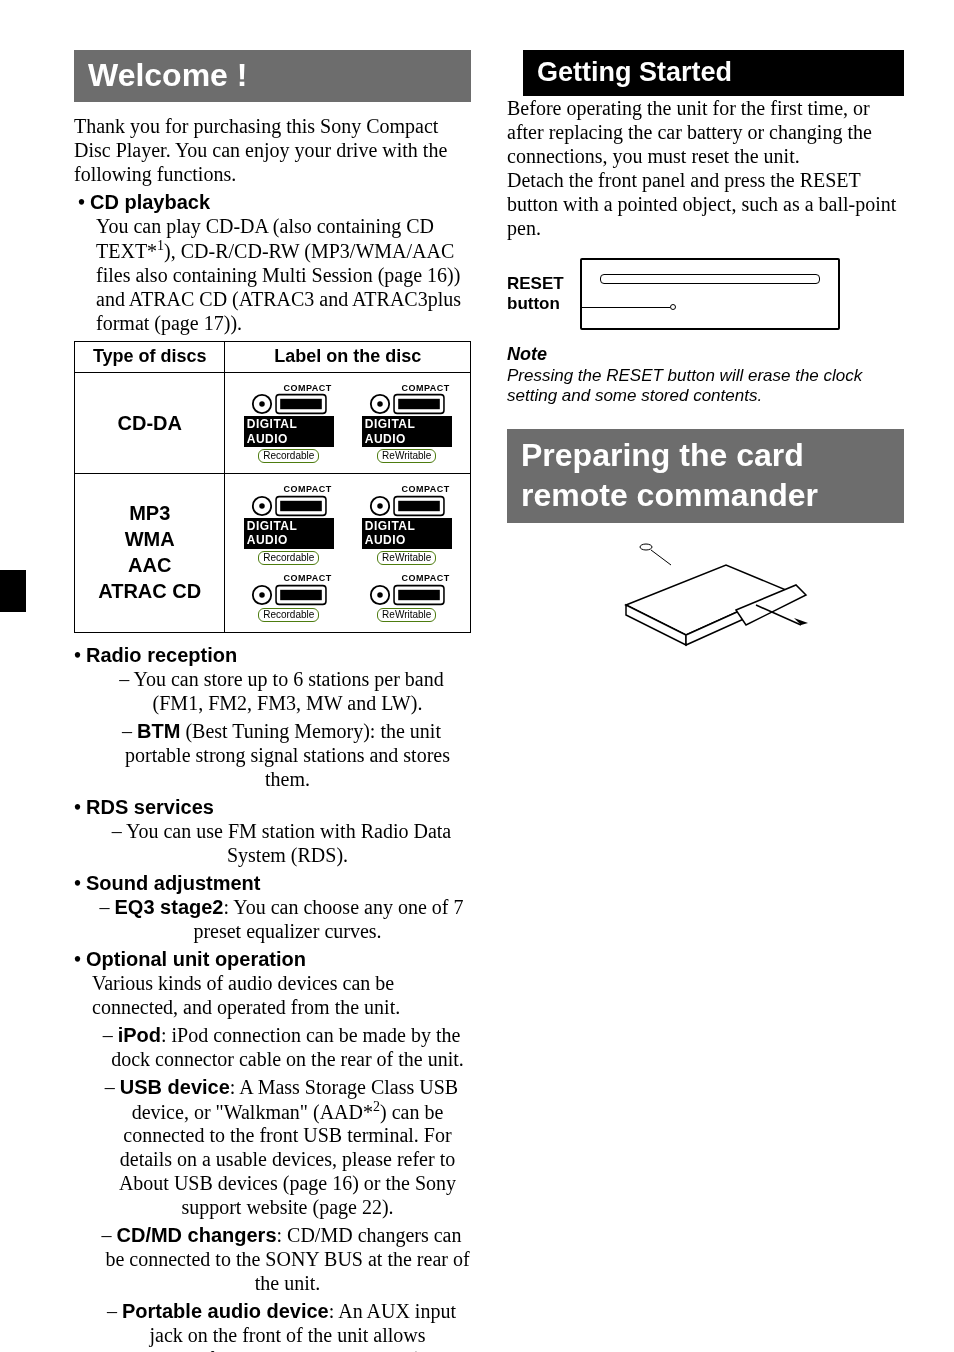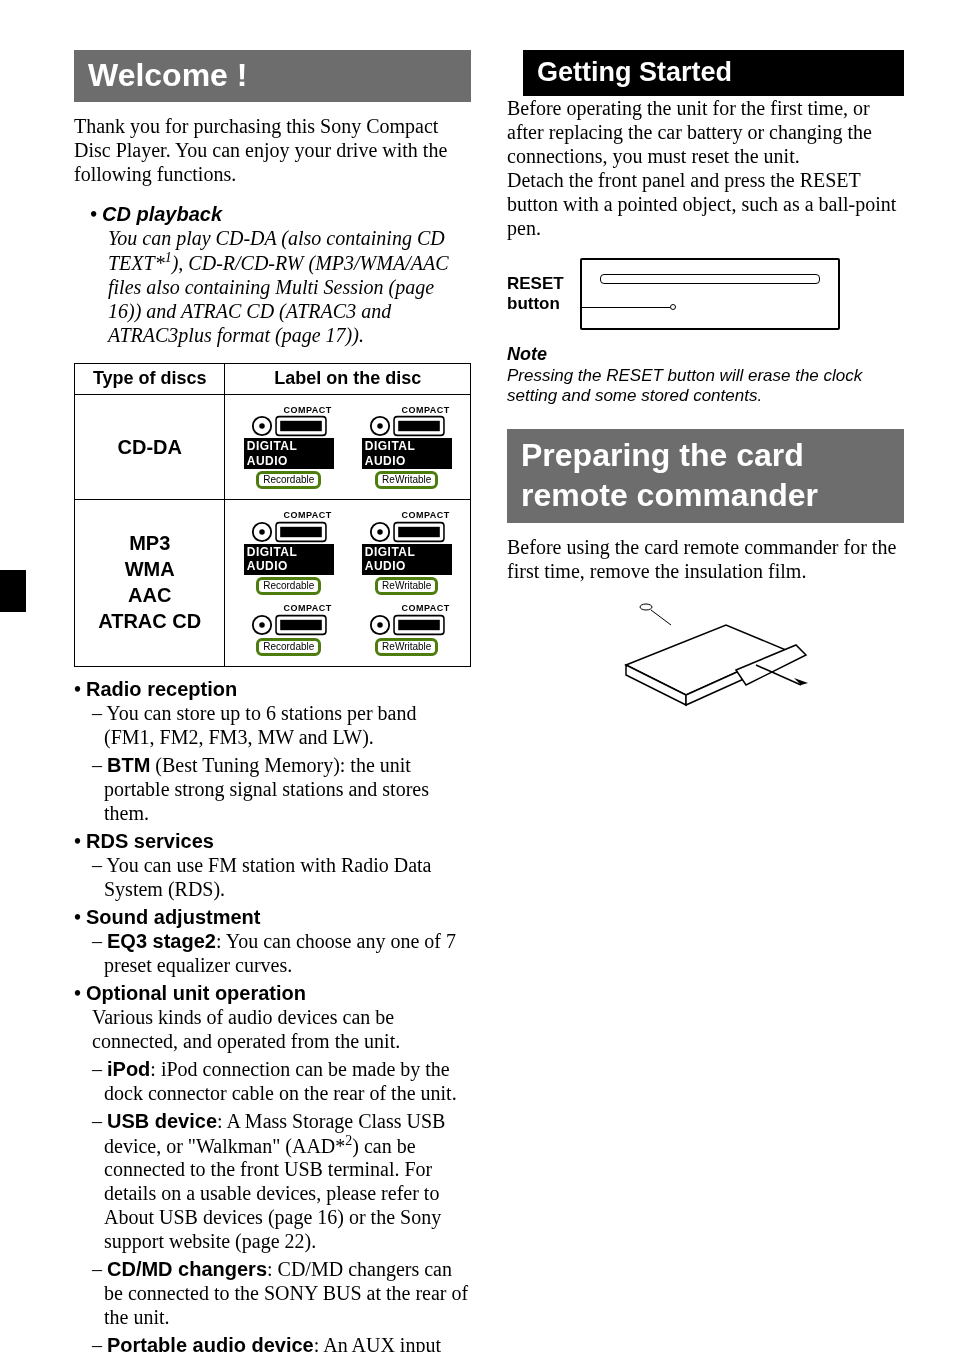--- a/index.html
+++ b/index.html
@@ -44,25 +44,25 @@
   .bar-grey {
     background: #6d6d6d;
     color: #fff;
     font-family: Arial, Helvetica, sans-serif;
     font-weight: 700;
     font-size: 32px;
     padding: 6px 14px 8px;
     margin: 0 0 12px 0;
   }
   p { margin: 0 0 4px 0; }
-  .bullet-list { margin: 16px; padding: 0; list-style: none; font-style: italic; }
+  .bullet-list { margin: 4px; padding: 0; list-style: none; }
   .bullet-item::before { content: "• "; font-weight: 700; }
   .bullet-item > .lead { font-family: Arial, Helvetica, sans-serif; font-weight: 700; }
   .sub { margin-left: 18px; }
-  .sub-item { text-indent: -12px; margin-left: 12px; }
+  .sub-item { text-indent: -12px; margin-left: 12px; text-align: center; }
   .sub-item::before { content: "– "; }
   .bold-sans { font-family: Arial, Helvetica, sans-serif; font-weight: 700; }
   .italic { font-style: italic; }
   .small { font-size: 17px; }
   .sup { font-size: 0.7em; vertical-align: super; }
 
   
   table.disc-table {
     border-collapse: collapse;
     width: 100%;
@@ -81,21 +81,21 @@
     width: 90px;
     display: flex;
     flex-direction: column;
     align-items: center;
     font-family: Arial, Helvetica, sans-serif;
   }
   .disc-logo .top { font-size: 9px; font-weight: 700; letter-spacing: 0.5px; align-self: flex-end; margin-right: 2px;}
   .disc-logo .mid { display:flex; align-items:center; gap:2px; }
   .disc-logo .mid svg { display:block; }
   .disc-logo .sub1 { background:#000; color:#fff; font-size:12px; font-weight:700; padding:1px 3px; letter-spacing:0.5px; margin-top:1px;}
-  .disc-logo .sub2 { border:3px solid #4d7c0f; font-size:10px; padding:0 4px; border-radius:6px; margin-top:2px; font-weight: 500;}
+  .disc-logo .sub2 { border:1px solid #4d7c0f; font-size:10px; padding:0 4px; border-radius:6px; margin-top:2px; font-weight: 500;}
 
   
   .reset-fig { display:flex; align-items:center; gap: 16px; margin: 18px 0 14px; }
   .reset-label { font-family: Arial, Helvetica, sans-serif; font-weight:700; font-size:17px; line-height:1.2; text-align:left;}
   .panel-box { border: 2px solid #000; width: 260px; height: 72px; position:relative; border-radius: 2px;}
   .panel-box .slot { position:absolute; top:14px; left:18px; right:18px; height:10px; border:1px solid #000; border-radius:4px;}
   .panel-box .dot { position:absolute; top:44px; left:88px; width:6px; height:6px; border:1px solid #000; border-radius:50%;}
   .panel-box .leader { position:absolute; top:47px; left:0; width:88px; border-top:1px solid #000;}
 
   .remote-fig { display:flex; justify-content:center; margin-top: 12px; }
@@ -300,21 +300,20 @@
         </div>
       </div>
 
       <div>
         <div class="note-head">Note</div>
         <p class="italic" style="font-family: Arial, Helvetica, sans-serif; font-size:17px;">Pressing the RESET button will erase the clock setting and some stored contents.</p>
       </div>
 
       <div class="bar-grey" style="margin-top:22px; line-height:1.25;">Preparing the card remote commander</div>
 
-      <p>Before using the card remote commander for the first time, remove the insulation film.</p>
 
       <div class="remote-fig">
         <svg width="220" height="130" viewBox="0 0 220 130">
           <g stroke="#000" stroke-width="1.5" fill="#fff">
             <polygon points="30,70 130,30 190,55 90,100"></polygon>
             <polygon points="30,70 90,100 90,110 30,80"></polygon>
             <polygon points="90,100 190,55 190,65 90,110"></polygon>
             <polygon points="140,75 200,50 210,60 150,90" fill="#fff"></polygon>
             <line x1="160" y1="70" x2="205" y2="90"></line>
             <polygon points="205,90 198,83 212,88" fill="#000" stroke="none"></polygon>

